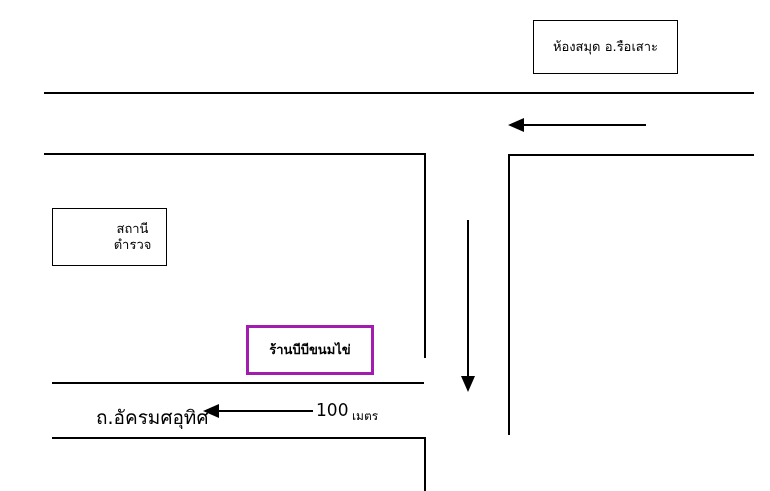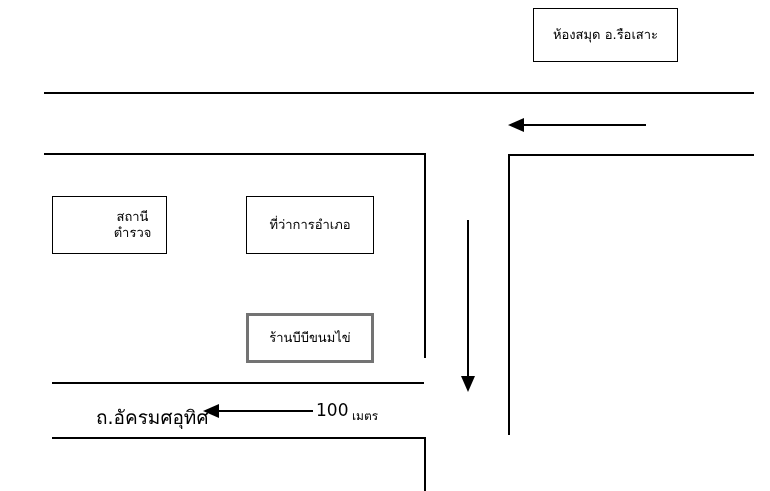--- a/index.html
+++ b/index.html
@@ -34,24 +34,25 @@
     box-sizing: border-box;
     border: 1px solid #000000;
     background: #ffffff;
     display: flex;
     align-items: center;
     justify-content: center;
     text-align: center;
     color: #000000;
     font-size: 13px;
     line-height: 1.2;
+    margin-top: 12px;
   }
   .place-box.emphasis {
-    border: 3px solid #737373;
-    font-weight: normal;
+    border: 3px solid #a21caf;
+    font-weight: bold;
   }
   .place-label {
     display: block;
     padding: 0 4px;
   }
   
   .arrow {
     position: absolute;
   }
   .arrow svg {
@@ -109,23 +110,20 @@
   </div>
 
   <div class="place-box" style="left:533px; top:8px; width:145px; height:54px;">
     <span class="place-label">ห้องสมุด อ.รือเสาะ</span>
   </div>
 
   <div class="place-box" style="left:52px; top:196px; width:115px; height:58px;padding-left:46px;">
     <span class="place-label">สถานีตำรวจ</span>
   </div>
 
-  <div class="place-box" style="left:246px; top:196px; width:128px; height:58px;">
-    <span class="place-label">ที่ว่าการอำเภอ</span>
-  </div>
 
   <div class="place-box emphasis" style="left:246px; top:313px; width:128px; height:50px;">
     <span class="place-label">ร้านบีบีขนมไข่</span>
   </div>
 
   <div class="map-text" style="left:96px; top:402px;">ถ.อัครมศอุทิศ</div>
 
   <div class="map-text scale-number" style="left:316px; top:400px;">100</div>
 
   <div class="map-text scale-unit" style="left:352px; top:406px;">เมตร</div>

